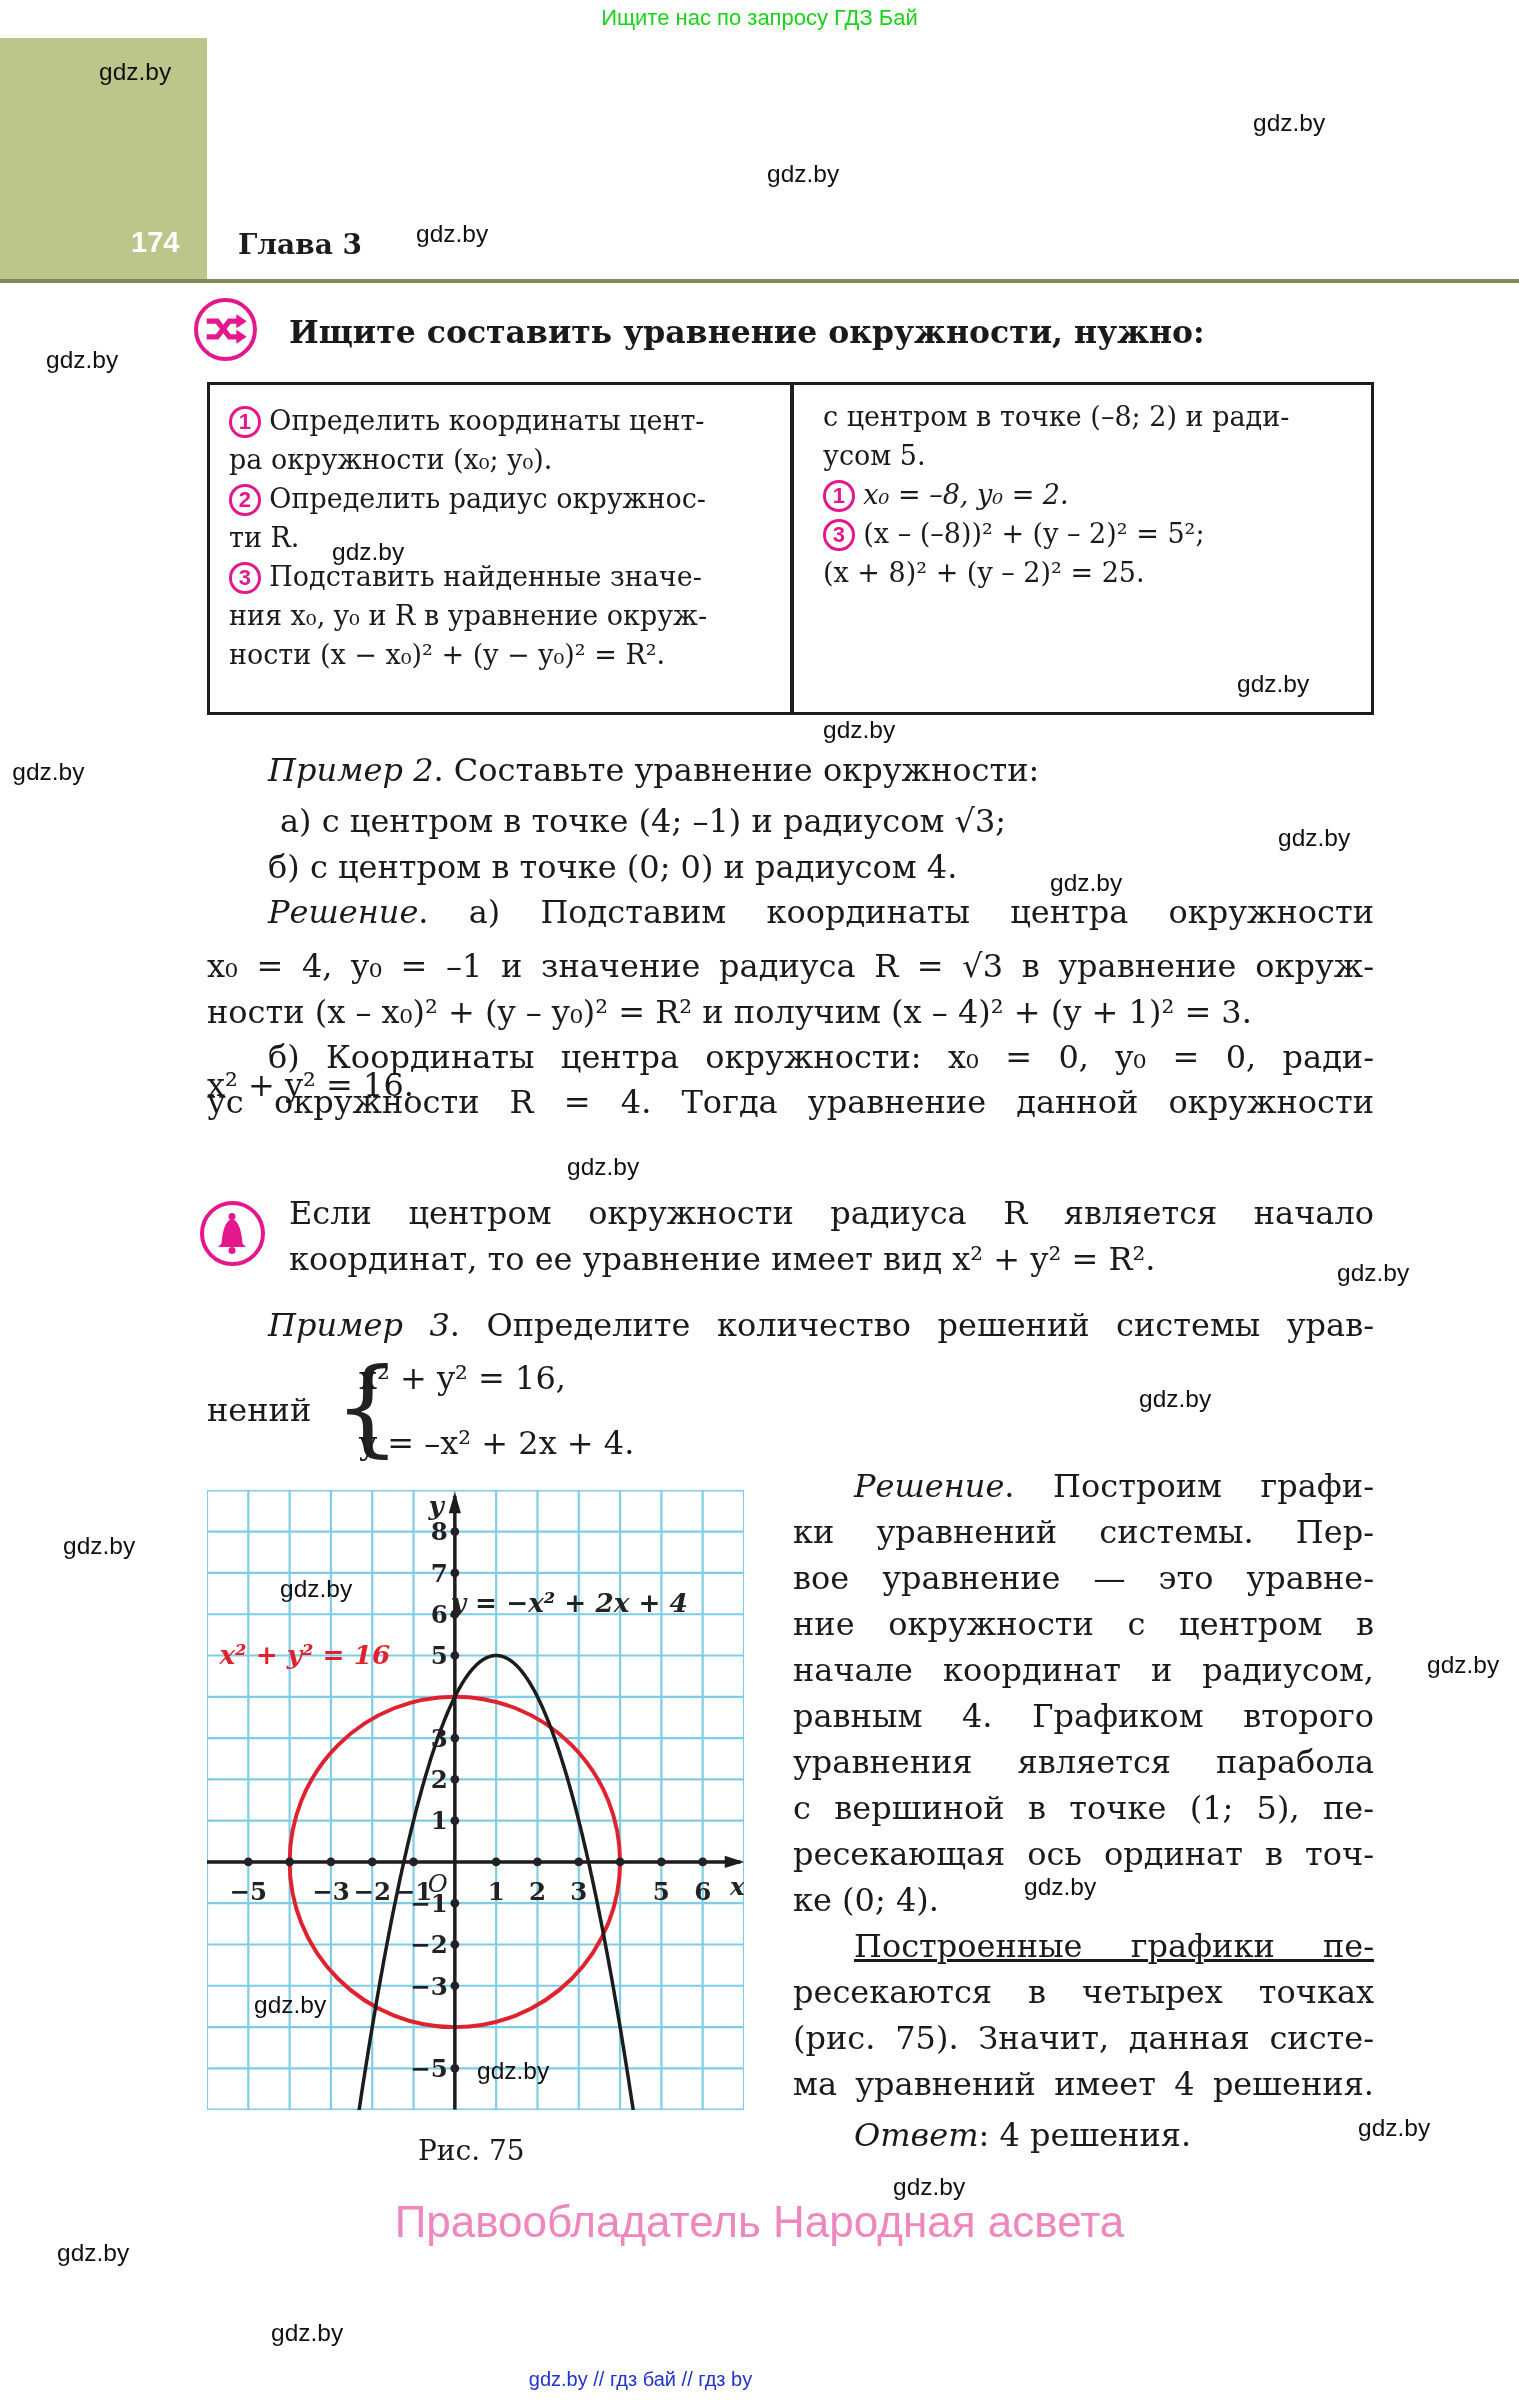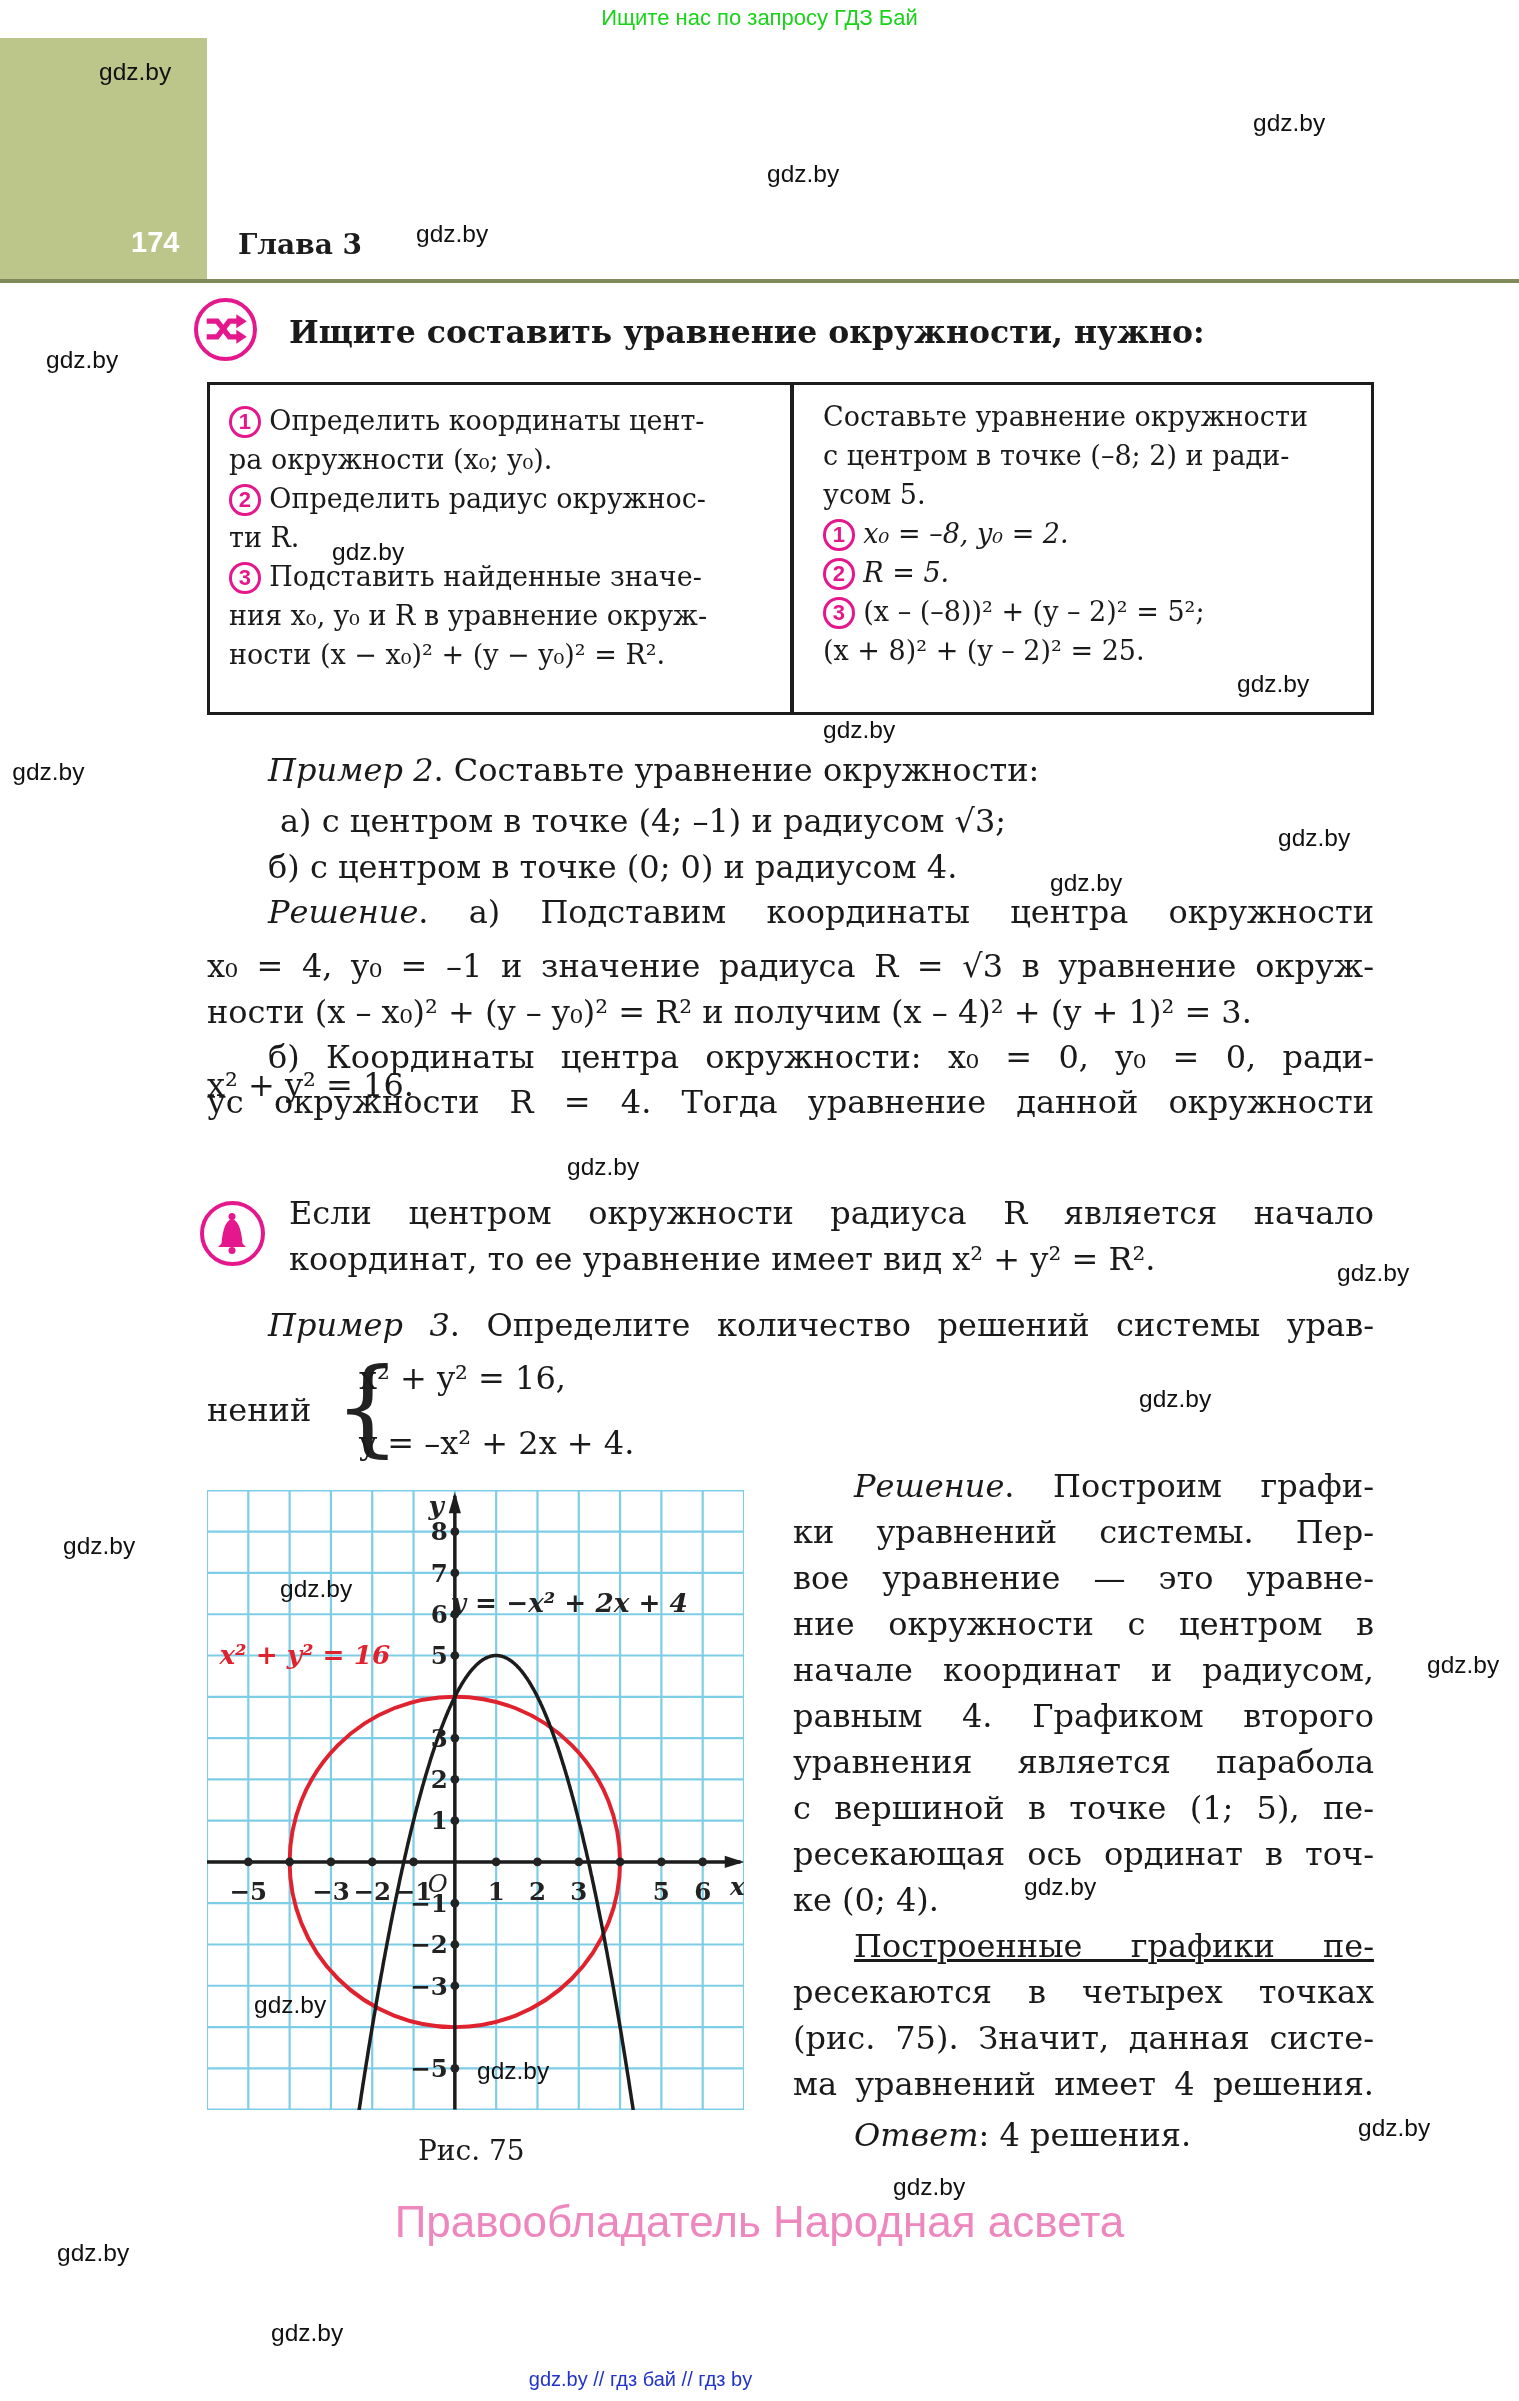--- a/index.html
+++ b/index.html
@@ -64,25 +64,23 @@
   <div><span class="num">1</span><span>Определить координаты цент-</span></div>
   <div>ра окружности (x₀; y₀).</div>
   <div><span class="num">2</span><span>Определить радиус окружнос-</span></div>
   <div>ти R.</div>
   <div><span class="num">3</span><span>Подставить найденные значе-</span></div>
   <div>ния x₀, y₀ и R в уравнение окруж-</div>
   <div>ности (x − x₀)² + (y − y₀)² = R².</div>
 </div>
 
 <div class="abs box-text" style="left:823px;top:397px;line-height:39px;">
-  <div>Составьте уравнение окружности</div>
   <div>с центром в точке (–8; 2) и ради-</div>
   <div>усом 5.</div>
   <div><span class="num">1</span><span class="it">x₀ = –8,  y₀ = 2.</span></div>
-  <div><span class="num">2</span><span class="it">R = 5.</span></div>
   <div><span class="num">3</span><span>(x – (–8))² + (y – 2)² = 5²;</span></div>
   <div>(x + 8)² + (y – 2)² = 25.</div>
 </div>
 
 <div class="abs body-text" style="left:268px;top:747px;text-align:center;">
   <span class="it">Пример 2</span><span>. Составьте уравнение окружности:</span>
 </div>
 <div class="abs body-text" style="left:280px;top:798px;">а) с центром в точке (4; –1) и радиусом √3;</div>
 <div class="abs body-text" style="left:268px;top:844px;">б) с центром в точке (0; 0) и радиусом 4.</div>
 <div class="abs body-text justify" style="left:268px;top:889px;width:1106px;">

